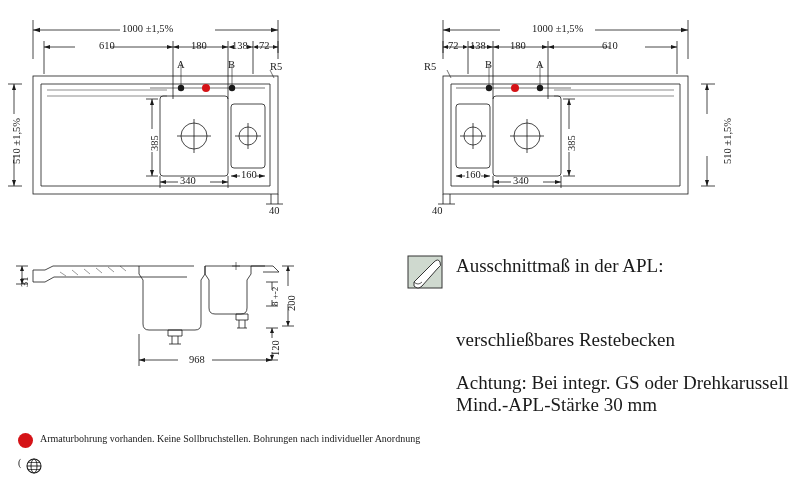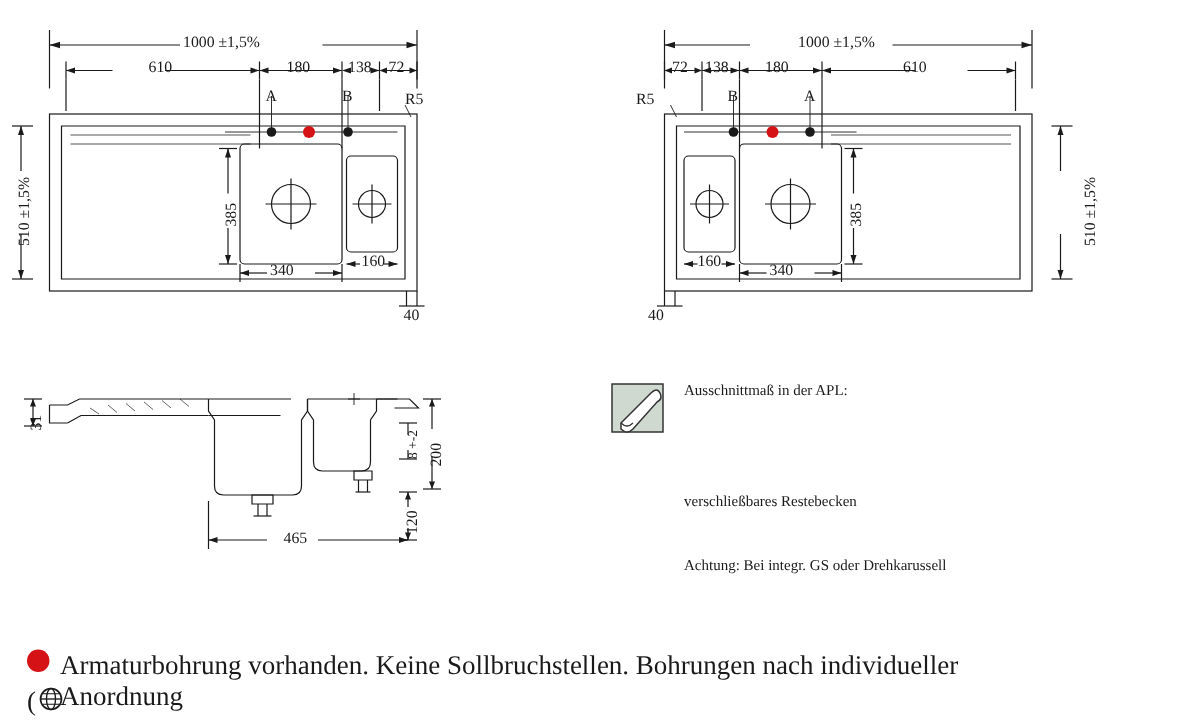--- a/index.html
+++ b/index.html
@@ -4,22 +4,22 @@
 <style>
   html,body{margin:0;padding:0;}
   body{
     width:800px;height:482px;background:#ffffff;
     font-family:"Liberation Serif", serif;
     color:#1a1a1a;position:relative;overflow:hidden;
   }
   #stage{position:absolute;left:0;top:4px;width:676px;height:482px;}
   svg{position:absolute;left:0;top:0;width:800px;height:482px;}
   .txt{position:absolute;white-space:nowrap;font-family:"Liberation Serif", serif;}
-  .note{position:absolute;white-space:nowrap;font-size:10px;font-family:"Liberation Serif", serif;}
-  .bottomnote{position:absolute;font-size:18px;font-family:"Liberation Serif", serif;}
+  .note{position:absolute;white-space:nowrap;font-size:19px;font-family:"Liberation Serif", serif;}
+  .bottomnote{position:absolute;font-size:10px;font-family:"Liberation Serif", serif;}
   .dim{font-size:10.5px;}
   .rot90{transform-origin:0 0;transform:rotate(-90deg);}
   .redcirc{position:absolute;border-radius:50%;background:#d51317;}
 </style>
 </head>
 <body>
 
 <div id="stage">
 
   <svg viewBox="0 0 800 482">
@@ -295,22 +295,23 @@
   <div class="txt dim rot90" style="left:722px;top:160px;">510 ±1,5%</div>
   <div class="txt dim rot90" style="left:566px;top:147px;">385</div>
   <div class="txt dim" style="left:465px;top:165px;">160</div>
   <div class="txt dim" style="left:513px;top:171px;">340</div>
   <div class="txt dim" style="left:432px;top:201px;">40</div>
 
   <div class="txt dim rot90" style="left:19px;top:283px;">31</div>
   <div class="txt dim rot90" style="left:286px;top:307px;">200</div>
   <div class="txt dim rot90" style="left:270px;top:302px;font-size:9px;">8 +-2</div>
   <div class="txt dim rot90" style="left:270px;top:352px;">120</div>
-  <div class="txt dim" style="left:189px;top:350px;">465</div>
+  <div class="txt dim" style="left:189px;top:350px;">968</div>
 
   <div class="note" style="left:456px;top:251px;">Ausschnittmaß in der APL:</div>
   <div class="note" style="left:456px;top:368px;">Achtung: Bei integr. GS oder Drehkarussell</div>
   <div class="note" style="left:456px;top:325px;">verschließbares Restebecken</div>
+  <div class="note" style="left:456px;top:390px;">Mind.-APL-Stärke 30 mm</div>
 
   <div class="bottomnote" style="left:40px;top:429px;">Armaturbohrung vorhanden. Keine Sollbruchstellen. Bohrungen nach individueller Anordnung</div>
   <div class="bottomnote" style="left:18px;top:453px;">(</div>
 
 </div>
 
 </body></html>

